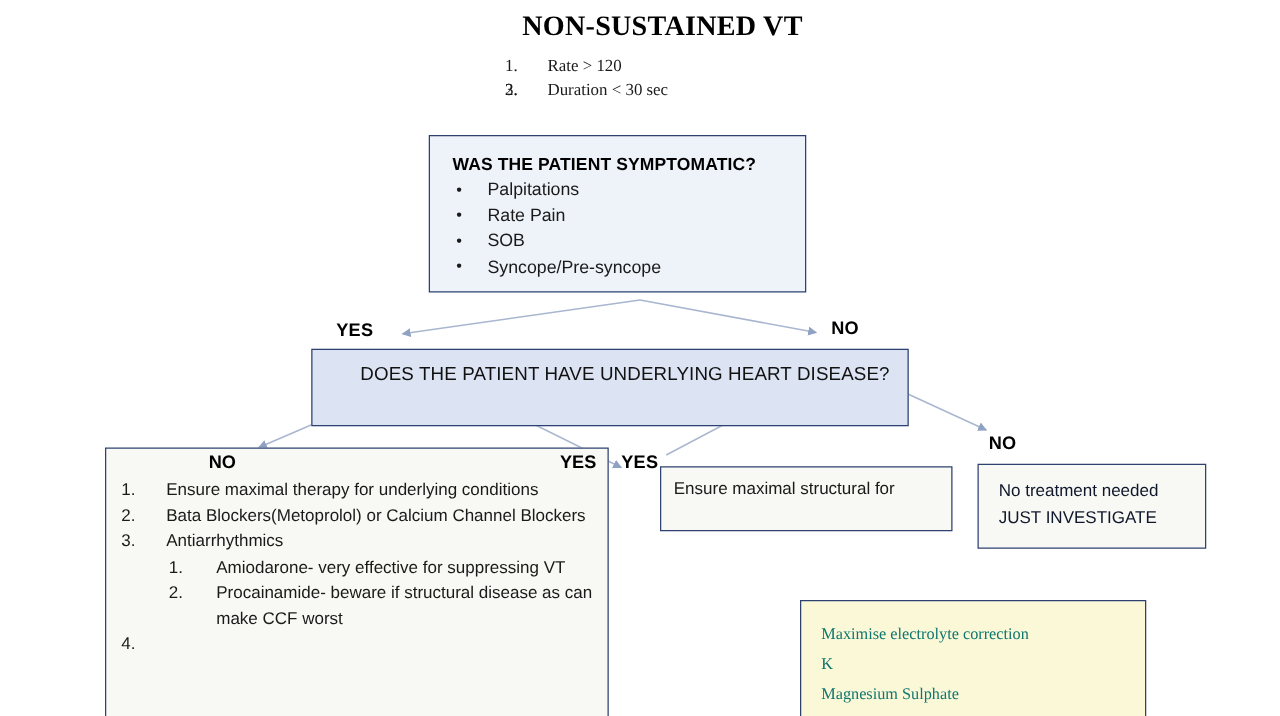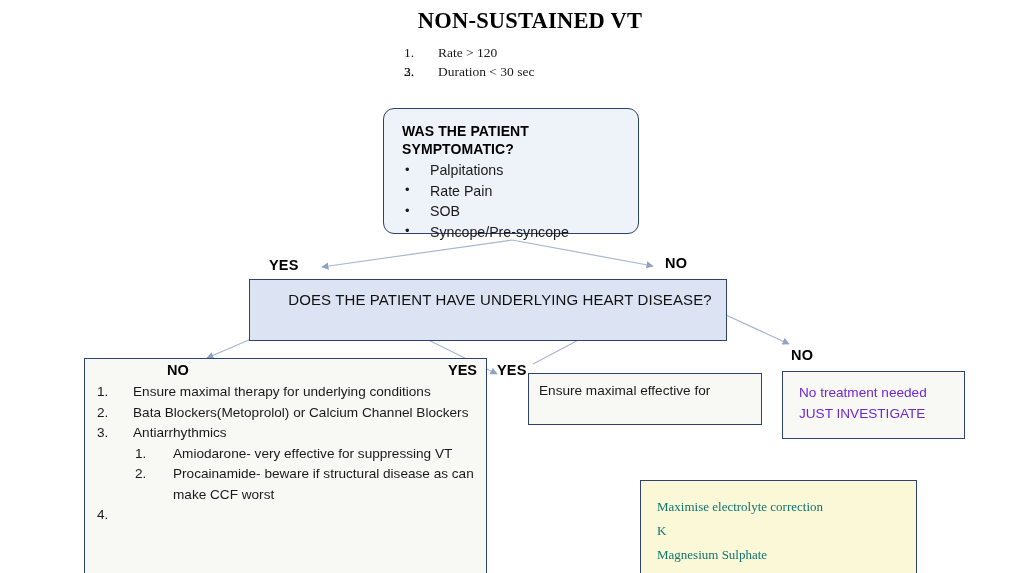--- a/index.html
+++ b/index.html
@@ -79,26 +79,25 @@
   }
   .box-white {
     background: #f8f8f4;
   }
   .box-yellow {
     background: #fbf8d8;
   }
 
   
   #symptomatic-box {
-    left: 383px;
+    left: 343px;
     top: 108px;
-    width: 256px;
+    width: 302px;
     height: 126px;
     padding: 13px 0 0 18px;
-    border-radius: 11px;
   }
   #symptomatic-title {
     font-size: 14px;
     font-weight: bold;
     color: #000;
     line-height: 18px;
     letter-spacing: 0.1px;
   }
   #symptomatic-list {
     margin: 2px 0 0 0;
@@ -216,21 +215,21 @@
   #no-treatment-box {
     left: 782px;
     top: 371px;
     width: 183px;
     height: 68px;
     padding: 11px 0 0 16px;
   }
   #no-treatment-box .line {
     font-size: 13.6px;
     line-height: 20.5px;
-    color: #6d28d9;
+    color: #0f172a;
   }
 
   
   #electrolyte-box {
     left: 640px;
     top: 480px;
     width: 277px;
     height: 108px;
     padding: 14px 0 0 16px;
   }
@@ -354,21 +353,21 @@
         </ol>
       </li>
       <li>
         <span class="num">4.</span>
       </li>
     </ol>
   </div>
 
   <div id="label-yes-mid" class="branch-label">YES</div>
   <div id="yes-treatment-box" class="box box-white">
-    <div class="line">Ensure maximal effective for</div>
+    <div class="line">Ensure maximal structural for</div>
   </div>
 
   <div id="label-no-right" class="branch-label">NO</div>
   <div id="no-treatment-box" class="box box-white">
     <div class="line">No treatment needed</div>
     <div class="line">JUST INVESTIGATE</div>
   </div>
 
   <div id="electrolyte-box" class="box box-yellow">
     <div class="line">Maximise electrolyte correction</div>

